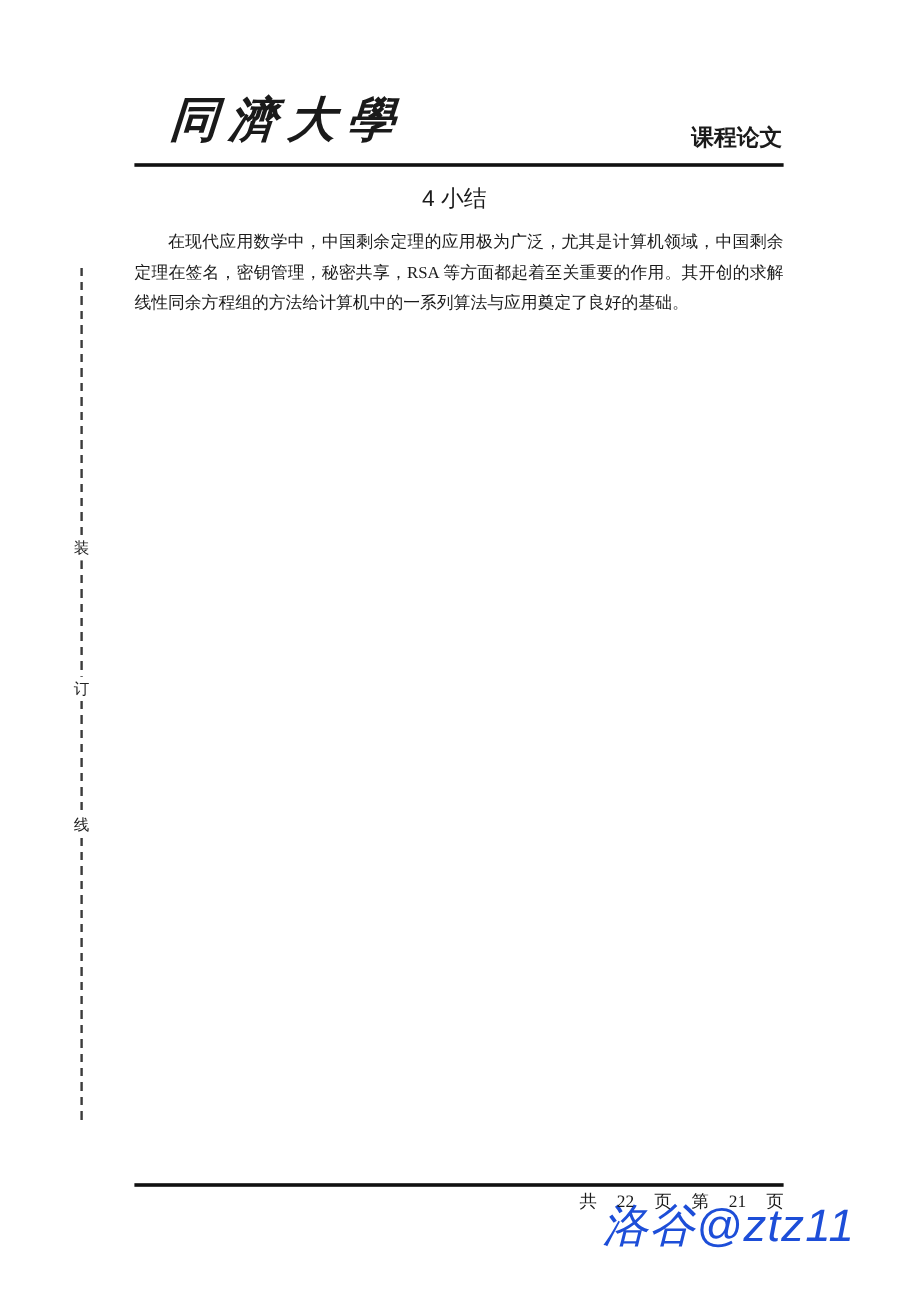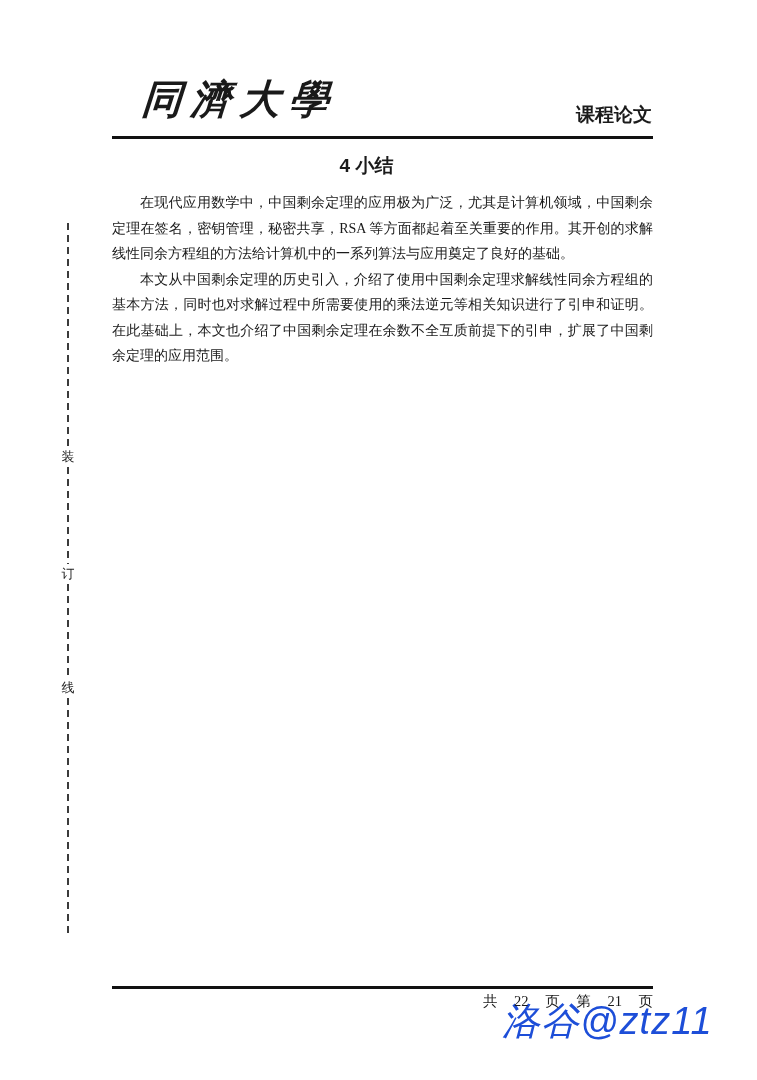--- a/index.html
+++ b/index.html
@@ -41,26 +41,26 @@
     left: 112px;
     top: 136px;
     width: 541px;
     height: 3px;
     background: #111111;
   }
 
   
   .section-title {
     position: absolute;
-    left: 96px;
+    left: 108px;
     top: 153px;
     width: 541px;
     text-align: center;
     font-size: 19px;
-    font-weight: bold;
+    font-weight: normal;
     font-family: "Liberation Sans", sans-serif;
   }
 
   
   .body-text {
     position: absolute;
     left: 112px;
     top: 190px;
     width: 541px;
     font-size: 14px;
@@ -150,21 +150,20 @@
   </div>
 
   <div class="logo">同濟大學</div>
   <div class="doc-type">课程论文</div>
   <div class="header-rule"></div>
 
   <div class="section-title">4 小结</div>
 
   <div class="body-text">
     <p>在现代应用数学中，中国剩余定理的应用极为广泛，尤其是计算机领域，中国剩余定理在签名，密钥管理，秘密共享，RSA 等方面都起着至关重要的作用。其开创的求解线性同余方程组的方法给计算机中的一系列算法与应用奠定了良好的基础。</p>
-    <p>本文从中国剩余定理的历史引入，介绍了使用中国剩余定理求解线性同余方程组的基本方法，同时也对求解过程中所需要使用的乘法逆元等相关知识进行了引申和证明。在此基础上，本文也介绍了中国剩余定理在余数不全互质前提下的引申，扩展了中国剩余定理的应用范围。</p>
   </div>
 
   <div class="footer-rule"></div>
   <div class="page-footer">
     <span>共</span>
     <span>22</span>
     <span>页</span>
     <span>第</span>
     <span>21</span>
     <span>页</span>

